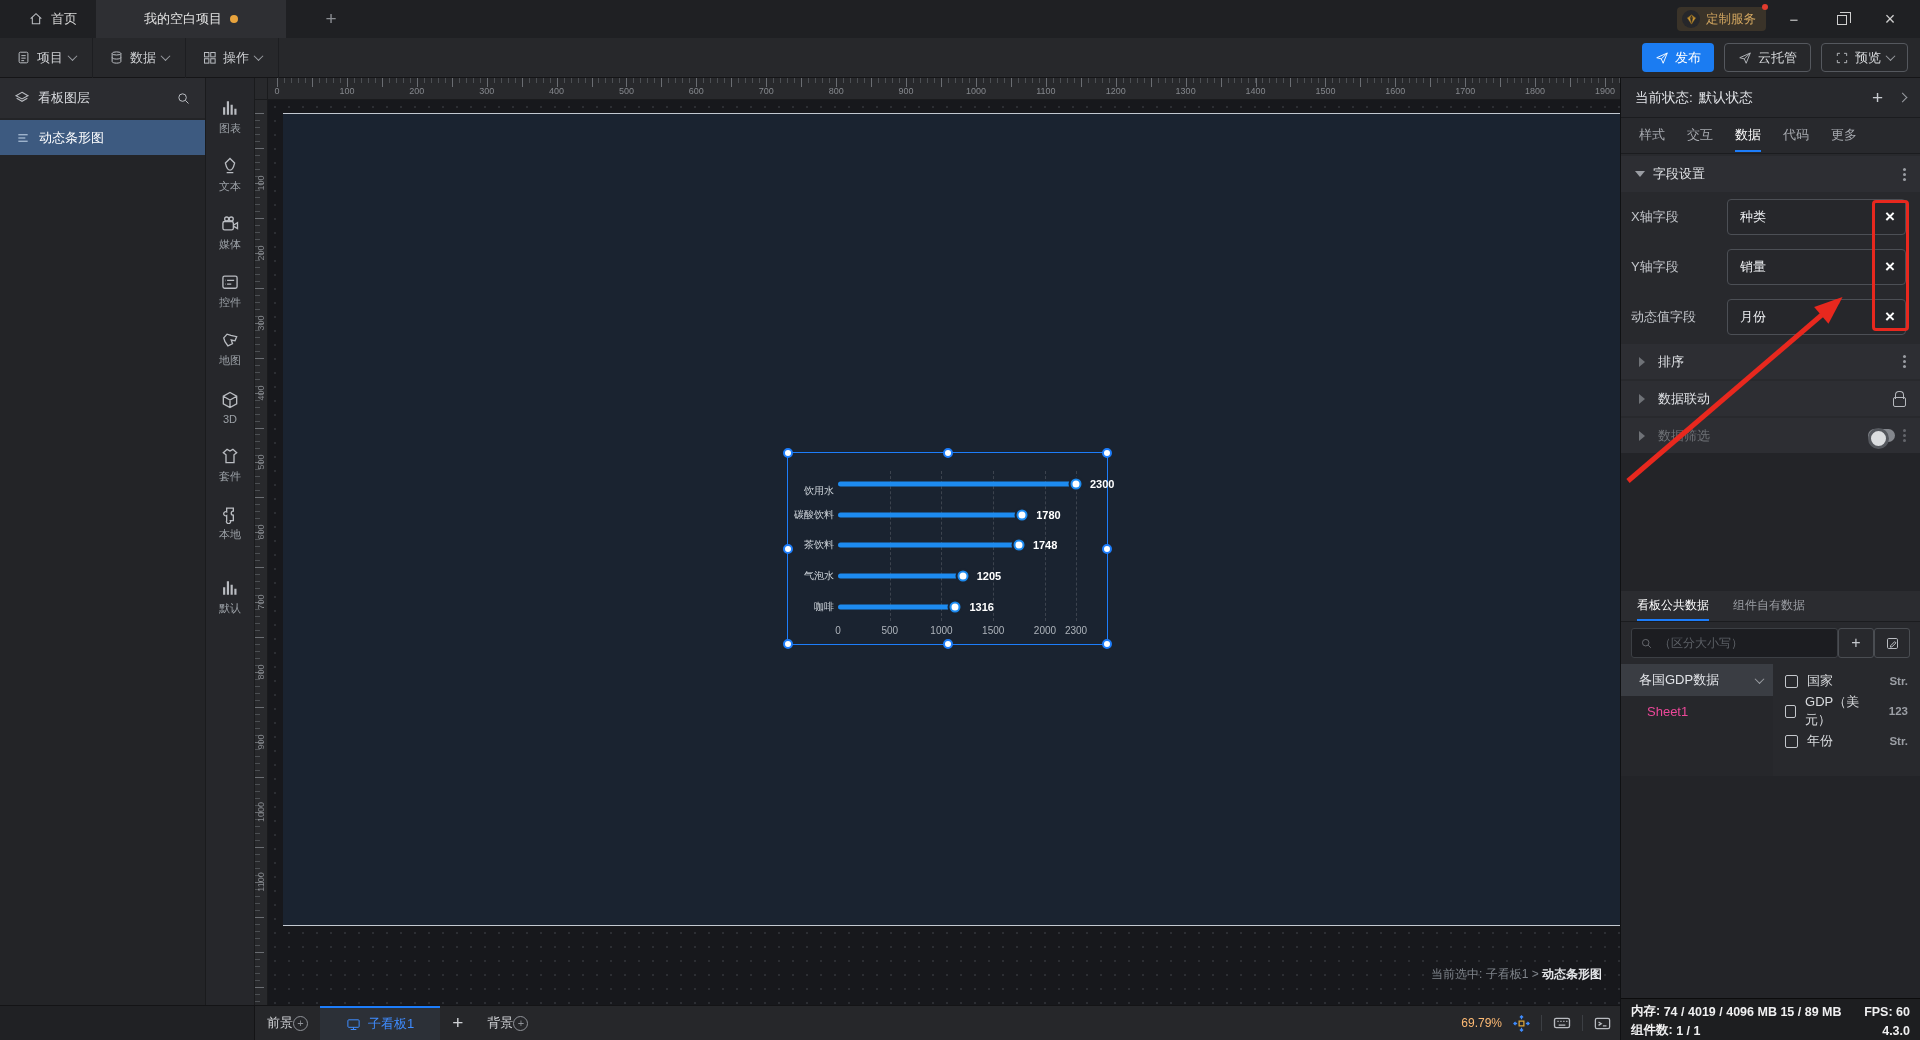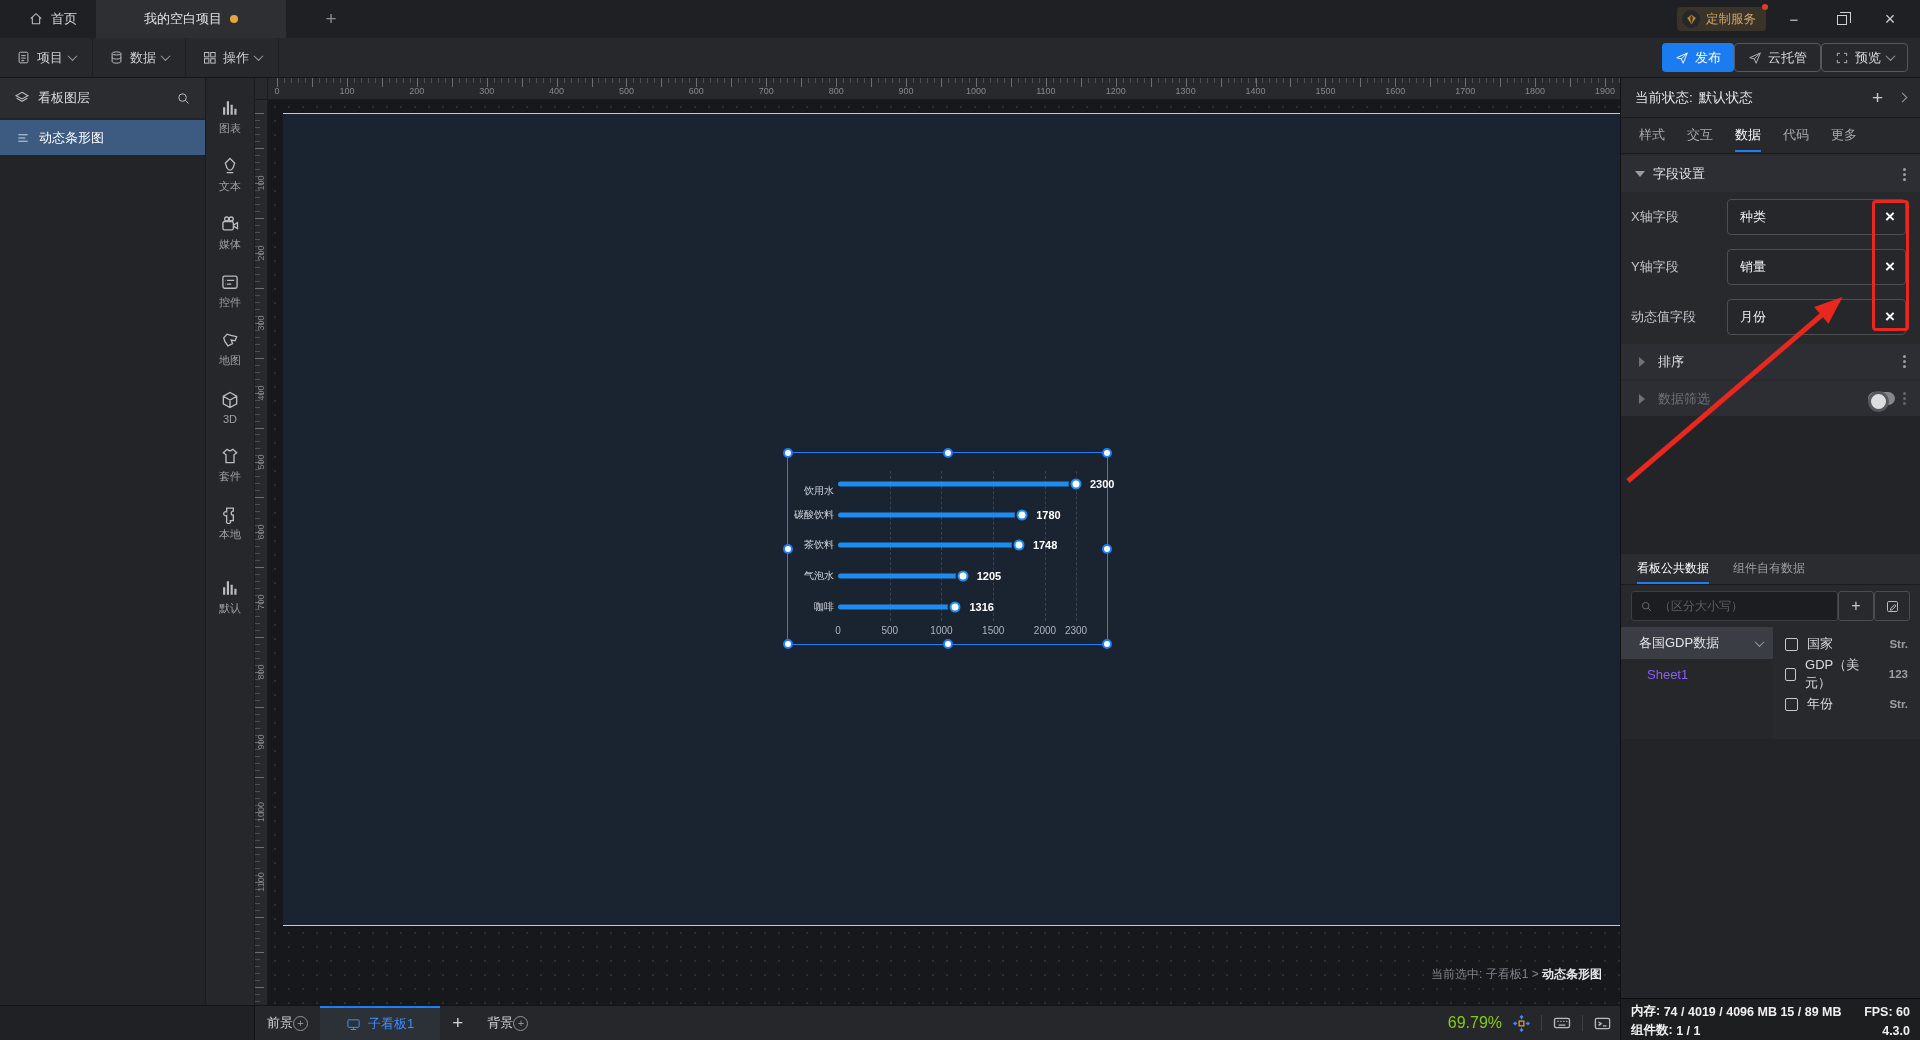--- a/index.html
+++ b/index.html
@@ -33,21 +33,21 @@
   .badge { position:relative; display:flex; align-items:center; gap:6px; background:#3a3329; border-radius:4px; padding:3px 10px 3px 5px; color:#cfa45f; font-size:12.5px; }
   .badge .gemwrap { width:18px; height:18px; border-radius:50%; background:#26272b; display:flex; align-items:center; justify-content:center; }
   .badge .reddot { position:absolute; right:-2px; top:-3px; width:6px; height:6px; border-radius:50%; background:#e23b2e; }
   .winbtn { width:40px; height:30px; display:flex; align-items:center; justify-content:center; color:#cfcfcf; font-size:15px; }
   .restore-glyph { position:relative; width:10px; height:10px; border:1.2px solid #cfcfcf; margin-top:2px; }
   .restore-glyph:before { content:""; position:absolute; left:2px; top:-4px; width:10px; height:10px; border:1.2px solid #cfcfcf; border-left:none; border-bottom:none; }
 
   
   .menubar { position:absolute; left:0; top:38px; width:1920px; height:40px; background:#27282b; border-bottom:1px solid #151517; display:flex; align-items:center; }
   .menu-item { display:flex; align-items:center; gap:6px; padding:0 16px; height:40px; color:#cfd1d4; border-right:1px solid #1d1e21; }
-  .mb-right { position:absolute; right:12px; top:5px; display:flex; align-items:center; }
+  .mb-right { position:absolute; right:12px; top:5px; display:flex; align-items:center; gap:10px; }
   .btn { height:29px; display:flex; align-items:center; gap:6px; padding:0 13px; border-radius:4px; font-size:13px; }
   .btn-primary { background:#1b7cf2; color:#fff; }
   .btn-ghost { border:1px solid #55585e; color:#d6d8db; }
 
   
   .layers { position:absolute; left:0; top:78px; width:206px; height:927px; background:#232427; border-right:1px solid #1a1b1d; }
   .layers-head { height:40px; display:flex; align-items:center; gap:8px; padding:0 14px; color:#dadce0; background:#2b2c30; }
   .layers-head .sp { flex:1; }
   .layer-item { height:35px; margin-top:2px; display:flex; align-items:center; gap:9px; padding:0 16px; color:#fff; }
   .layer-item.sel { background:#3d5a80; }
@@ -113,37 +113,37 @@
   .data-tab.active:after { content:""; position:absolute; left:0; bottom:0; width:100%; height:2px; background:#1d7dfa; }
   .search-row { height:42px; display:flex; align-items:center; gap:0; padding:0 10px; }
   .search-box { flex:1; height:30px; background:#1c1d21; border:1px solid #3c3f44; border-radius:3px; display:flex; align-items:center; gap:6px; padding:0 8px; }
   .search-box input { flex:1; background:transparent; border:none; outline:none; color:#cfd1d4; font-size:12px; font-family:inherit; }
   .search-box input::placeholder { color:#5c6066; }
   .sq-btn { width:36px; height:30px; border:1px solid #4a4d52; border-radius:3px; display:flex; align-items:center; justify-content:center; color:#c5c8cd; font-size:16px; }
   .dataset { display:flex; height:112px; }
   .ds-left { width:152px; background:#26272b; }
   .ds-name { height:32px; background:#3a3d43; display:flex; align-items:center; gap:16px; padding:0 10px 0 18px; color:#e2e4e8; }
   .ds-name .sp { flex:1; }
-  .ds-sheet { height:30px; display:flex; align-items:center; padding-left:26px; color:#8b5cf6; }
+  .ds-sheet { height:30px; display:flex; align-items:center; padding-left:26px; color:#ec4899; }
   .ds-fields { flex:1; padding-top:2px; }
   .ds-frow { height:30px; display:flex; align-items:center; gap:9px; padding:0 12px; color:#d8dadd; }
   .ds-frow .sp { flex:1; }
   .ds-type { color:#9b9ea4; font-size:11.5px; font-weight:700; }
   .insp-spacer2 { flex:1; background:#232428; }
   .statusbar { height:42px; background:#1d1e20; border-top:1px solid #0c0c0d; padding:3px 10px 0 10px; color:#f0f0f1; font-weight:700; font-size:12.5px; }
   .statusbar .srow { display:flex; height:19px; align-items:center; }
   .statusbar .sp { flex:1; }
 
   
   .bbar { position:absolute; left:0; top:1005px; width:1620px; height:35px; background:#26272a; border-top:1px solid #141416; display:flex; align-items:center; }
   .bbar-left-block { width:255px; height:100%; background:#202124; border-right:1px solid #141416; }
   .bb-item { display:flex; align-items:center; padding:0 12px; color:#cfd1d4; }
   .board-tab { height:35px; display:flex; align-items:center; gap:7px; padding:0 26px; background:#2c3037; border-top:2px solid #1d7dfa; color:#3f8cff; }
   .bb-plus { color:#cfd1d4; font-size:19px; padding:0 12px; }
-  .bb-right { position:absolute; right:8px; display:flex; align-items:center; gap:10px; color:#84cc16; font-size:16px;justify-content:space-between; }
+  .bb-right { position:absolute; right:8px; display:flex; align-items:center; gap:10px; color:#fdba74; font-size:12px;justify-content:space-between; }
   .bb-sep { width:1px; height:16px; background:#3c3f44; }
 
   
   .anno-rect { position:absolute; left:1872px; top:200px; width:37px; height:131px; border:3px solid #e8281e; border-radius:4px; z-index:60; }
   .anno-arrow { position:absolute; left:0; top:0; z-index:60; pointer-events:none; }
 </style>
 </head>
 <body>
 
 <svg width="0" height="0" style="position:absolute">
@@ -528,20 +528,26 @@
         <span class="fclear">×</span>
       </div>
     </div>
 
     <div class="sec-row">
       <span class="caret-r"></span>
       <span>排序</span>
       <span class="sp"></span>
       <span class="kebab"></span>
     </div>
+    <div class="sec-row">
+      <span class="caret-r"></span>
+      <span>数据联动</span>
+      <span class="sp"></span>
+      <span class="lockic"></span>
+    </div>
     <div class="sec-row disabled">
       <span class="caret-r"></span>
       <span>数据筛选</span>
       <span class="sp"></span>
       <span class="toggle-off"></span>
       <span class="kebab" style="opacity:.5"></span>
     </div>
 
     <div class="insp-spacer1"></div>
 

